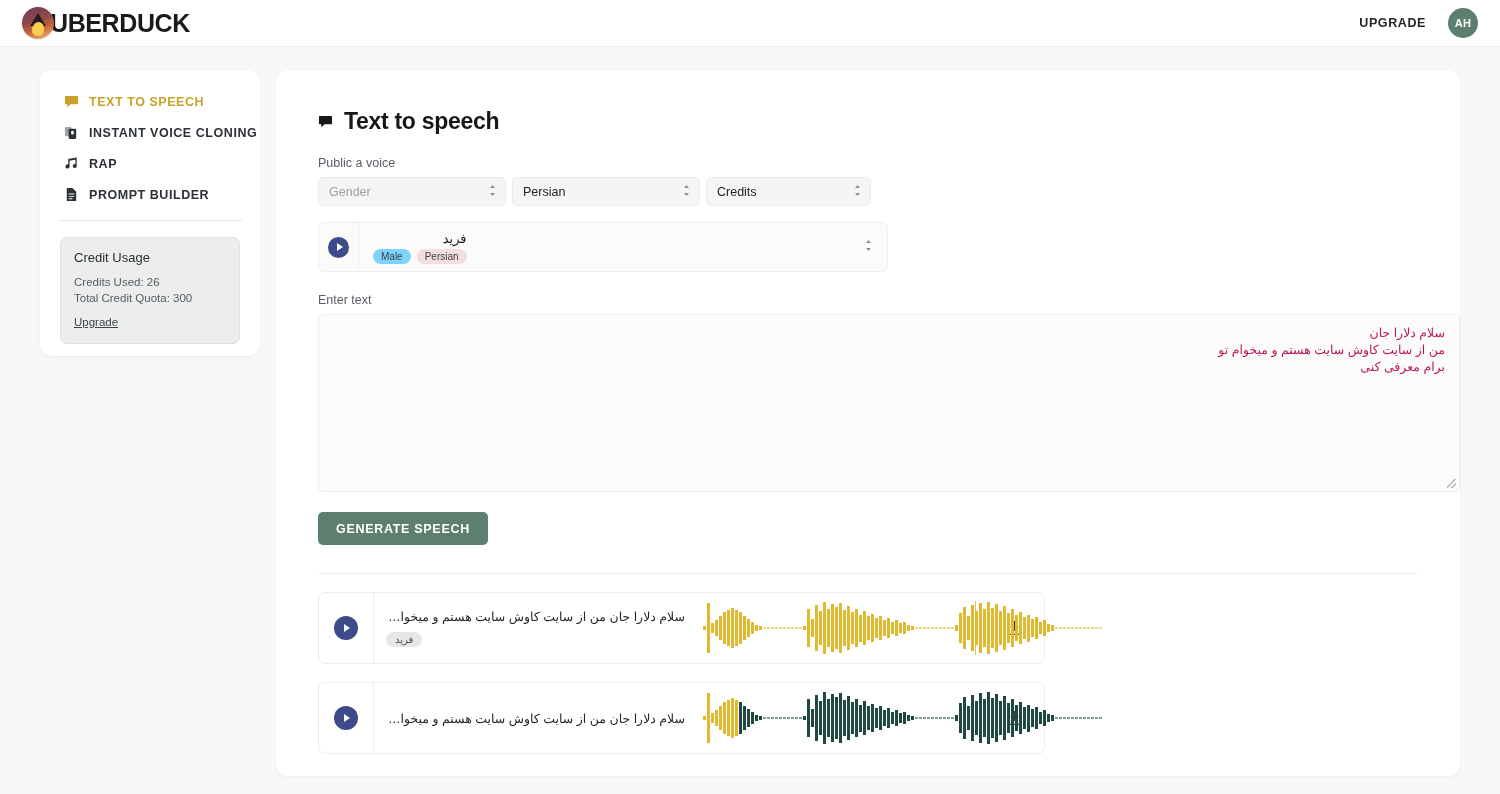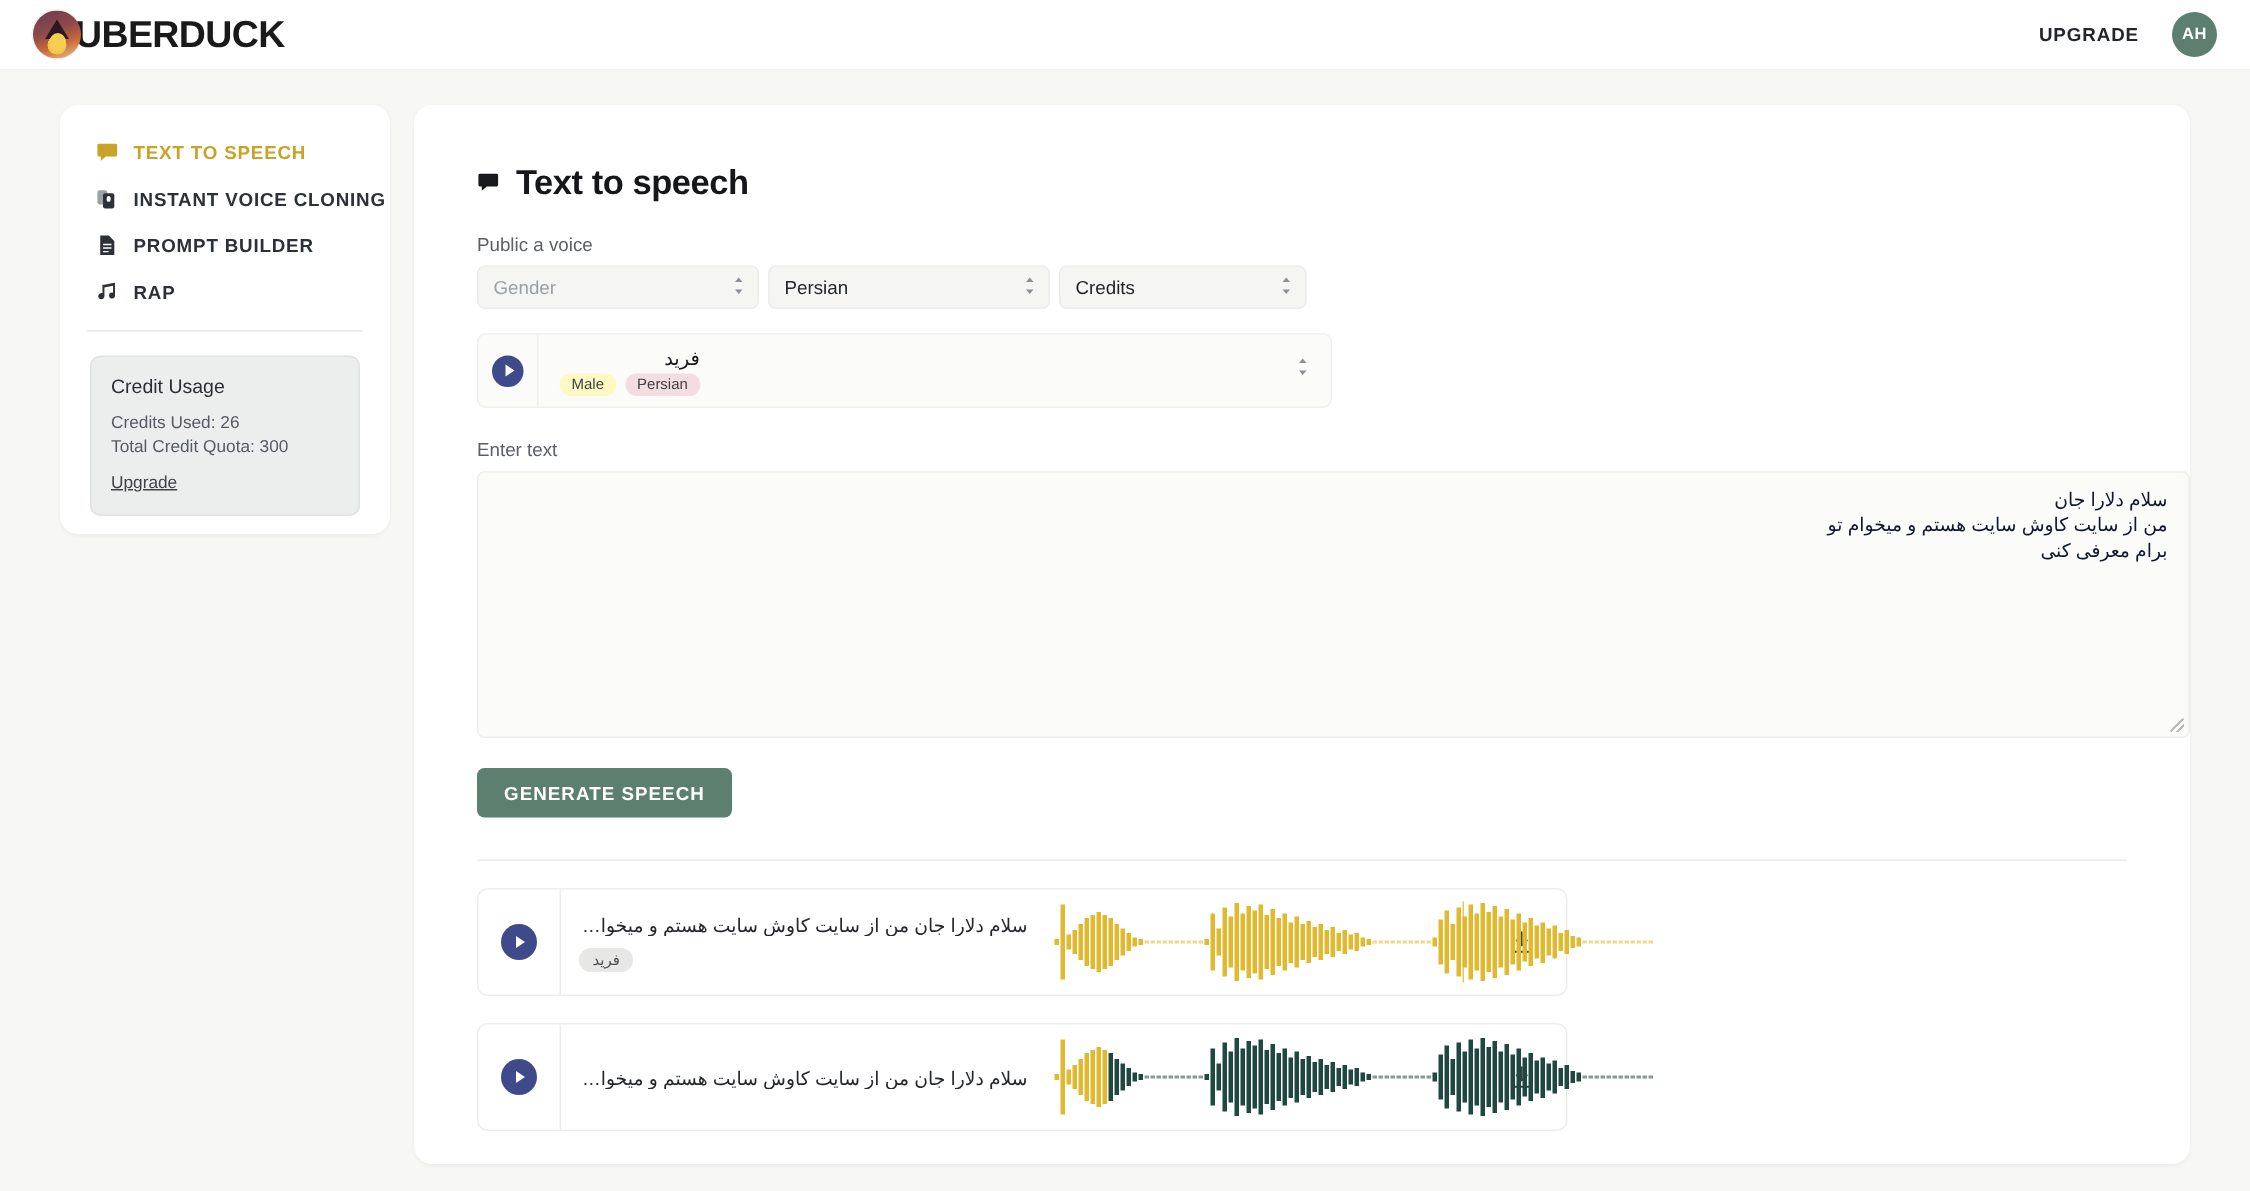--- a/index.html
+++ b/index.html
@@ -129,30 +129,30 @@
     width: 0; height: 0; border-left: 6px solid #fff;
     border-top: 4px solid transparent; border-bottom: 4px solid transparent;
     margin-left: 2px;
   }
   .voice-info { padding-left: 14px; }
   .voice-name { font-size: 13px; color: #17191c; direction: rtl; margin-bottom: 3px; }
   .tags { display: flex; gap: 6px; }
   .tag {
     font-size: 10px; padding: 2px 8px; border-radius: 9px; color: #3e4246;
   }
-  .tag.male { background: #fef9c3; }
+  .tag.male { background: #7dd3fc; }
   .tag.persian { background: #f3dde0; }
 
   .textarea-box {
     margin-top: 7px; width: 1142px; height: 178px;
     background: #fbfbfa; border: 1px solid #eeeeec; border-radius: 5px;
     padding: 10px 14px; position: relative; cursor: text;
   }
   .ta-text {
-    direction: rtl; text-align: right; font-size: 12.5px; color: #0f172a;
+    direction: rtl; text-align: right; font-size: 12.5px; color: #be185d;
     line-height: 17px; white-space: pre-line;
     width: 245px; margin-left: auto; margin-right: 0;
   }
   .resize-grip {
     position: absolute; right: 3px; bottom: 3px; width: 9px; height: 9px;
     background:
       linear-gradient(135deg, transparent 0 42%, #b9babb 42% 52%, transparent 52% 68%, #b9babb 68% 78%, transparent 78%);
     cursor: nwse-resize;
   }
 
@@ -238,36 +238,36 @@
               <rect x="5" y="4" width="8" height="11" rx="1.5" fill="#2c3037"></rect>
               <rect x="7.6" y="6" width="2.8" height="4.2" rx="1.4" fill="#fff"></rect>
             </svg>
         </span>
         <span>INSTANT VOICE CLONING</span>
       </div>
 
       <div class="nav-item">
         <span class="nav-icon">
           <svg width="15" height="15" viewBox="0 0 16 16">
-              <path fill="#2c3037" d="M3 1h6l4 4v10H3z"></path>
-              <path fill="#fff" d="M5 7h6v1H5zm0 2.5h6v1H5zm0 2.5h4v1H5z"></path>
+              <path fill="#2c3037" d="M6 3l7-1.4v2L6 5v6.1a2.2 2.2 0 11-1.4-2V3z"></path>
+              <circle cx="11.4" cy="10.7" r="2.1" fill="#2c3037"></circle>
+              <path fill="#2c3037" d="M12.1 2v9h1.4V1.6z"></path>
             </svg>
         </span>
-        <span>PROMPT BUILDER</span>
+        <span>RAP</span>
       </div>
 
       <div class="nav-item">
         <span class="nav-icon">
           <svg width="15" height="15" viewBox="0 0 16 16">
-              <path fill="#2c3037" d="M6 3l7-1.4v2L6 5v6.1a2.2 2.2 0 11-1.4-2V3z"></path>
-              <circle cx="11.4" cy="10.7" r="2.1" fill="#2c3037"></circle>
-              <path fill="#2c3037" d="M12.1 2v9h1.4V1.6z"></path>
+              <path fill="#2c3037" d="M3 1h6l4 4v10H3z"></path>
+              <path fill="#fff" d="M5 7h6v1H5zm0 2.5h6v1H5zm0 2.5h4v1H5z"></path>
             </svg>
         </span>
-        <span>RAP</span>
+        <span>PROMPT BUILDER</span>
       </div>
 
       <div class="nav-divider"></div>
 
       <div class="credit-box">
         <div class="credit-title">Credit Usage</div>
         <div class="credit-line">Credits Used: 26</div>
         <div class="credit-line">Total Credit Quota: 300</div>
         <a class="credit-upgrade">Upgrade</a>
       </div>

